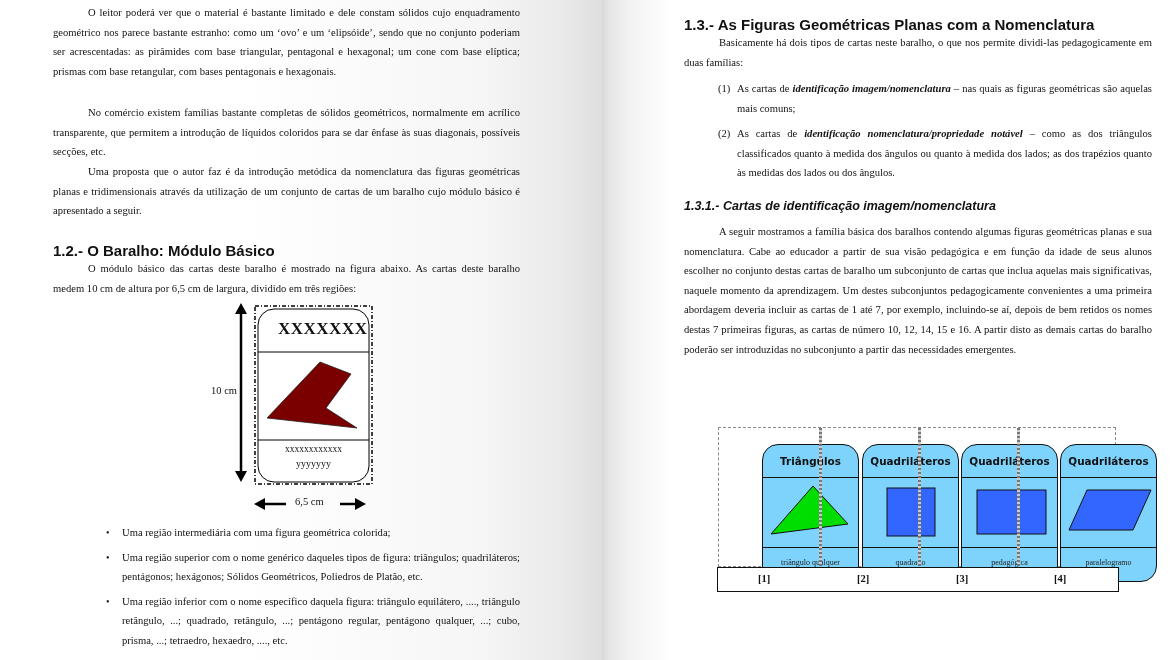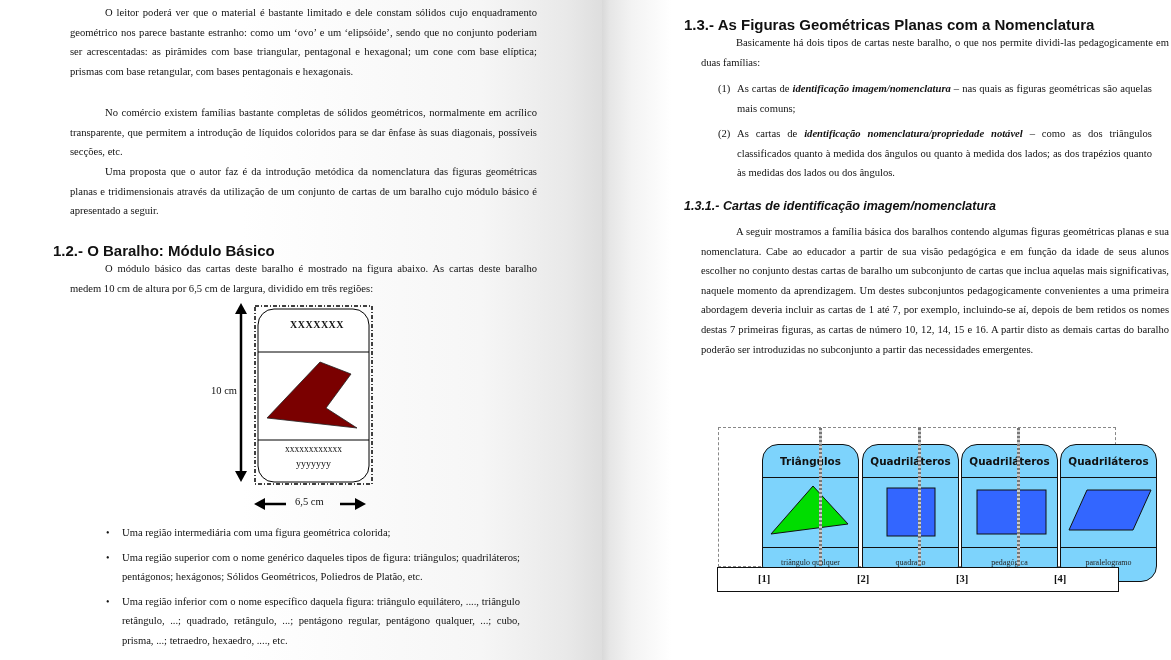--- a/index.html
+++ b/index.html
@@ -14,21 +14,21 @@
   .page-right {
     left: 602px; width: 569px;
     background: linear-gradient(to right, #d9d9d9 0px, #e6e6e6 8px, #f3f3f3 30px, #ffffff 70px, #ffffff 100%);
   }
   .spine { position: absolute; left: 602px; top: 0; width: 1px; height: 660px; background: #cfcfcf; }
 
   .para {
     position: absolute; font-size: 10.6px; line-height: 19.6px; text-align: justify;
     text-align-last: left;
   }
-  .indent { text-indent: 35px; margin-left: 17px; }
+  .indent { text-indent: 35px; }
 
   .h2 { position: absolute; font-family: "Liberation Sans", "DejaVu Sans", sans-serif; font-weight: bold; font-size: 15px; color: #111; white-space: nowrap; margin-top: 10px; }
   .h3 { position: absolute; font-family: "Liberation Sans", "DejaVu Sans", sans-serif; font-weight: bold; font-style: italic; font-size: 12.5px; color: #111; white-space: nowrap; }
 
   
   .card-wrap { position: absolute; }
   .dim-label { position: absolute; font-size: 10.5px; white-space: nowrap; }
 
   .bullets { position: absolute; left: 100px; width: 420px; list-style: none; }
   .bullets li { position: relative; padding-left: 22px; font-size: 10.6px; line-height: 19.6px; text-align: justify; margin-bottom: 5px; }
@@ -73,21 +73,21 @@
       <line x1="58" y1="52" x2="169" y2="52" stroke="#000" stroke-width="1"></line>
       <line x1="58" y1="140" x2="169" y2="140" stroke="#000" stroke-width="1"></line>
 
       <polygon points="120,62 151,74 126,108 157,128 67,118" fill="#7a0000" stroke="#222" stroke-width="0.8"></polygon>
 
       <line x1="60" y1="204" x2="86" y2="204" stroke="#000" stroke-width="2.5"></line>
       <polygon points="54,204 65,198 65,210" fill="#000"></polygon>
       <line x1="140" y1="204" x2="160" y2="204" stroke="#000" stroke-width="2.5"></line>
       <polygon points="166,204 155,198 155,210" fill="#000"></polygon>
     </svg>
-    <div class="dim-label" style="left:90px; top:19px; width:70px; text-align:left; font-weight:bold; font-size:10px; letter-spacing:0.5px;">XXXXXXX</div>
+    <div class="dim-label" style="left:78px; top:19px; width:70px; text-align:right; font-weight:bold; font-size:17px; letter-spacing:0.5px;">XXXXXXX</div>
     <div class="dim-label" style="left:60px; top:144px; width:107px; text-align:center; font-size:9.5px;">xxxxxxxxxxxx</div>
     <div class="dim-label" style="left:60px; top:158px; width:107px; text-align:center; font-size:10px;">yyyyyyy</div>
     <div class="dim-label" style="left:10px; top:85px; background:#fff; padding:0 1px;">10 cm</div>
     <div class="dim-label" style="left:95px; top:196px;">6,5 cm</div>
   </div>
 
   <ul class="bullets" style="top:523px;">
     <li><span class="dot">•</span><span>Uma região intermediária com uma figura geométrica colorida;</span></li>
     <li><span class="dot">•</span><span>Uma região superior com o nome genérico daqueles tipos de figura: triângulos; quadriláteros; pentágonos; hexágonos; Sólidos Geométricos, Poliedros de Platão, etc.</span></li>
     <li><span class="dot">•</span><span>Uma região inferior com o nome específico daquela figura: triângulo equilátero, ...., triângulo retângulo, ...; quadrado, retângulo, ...; pentágono regular, pentágono qualquer, ...; cubo, prisma, ...; tetraedro, hexaedro, ...., etc.</span></li>

